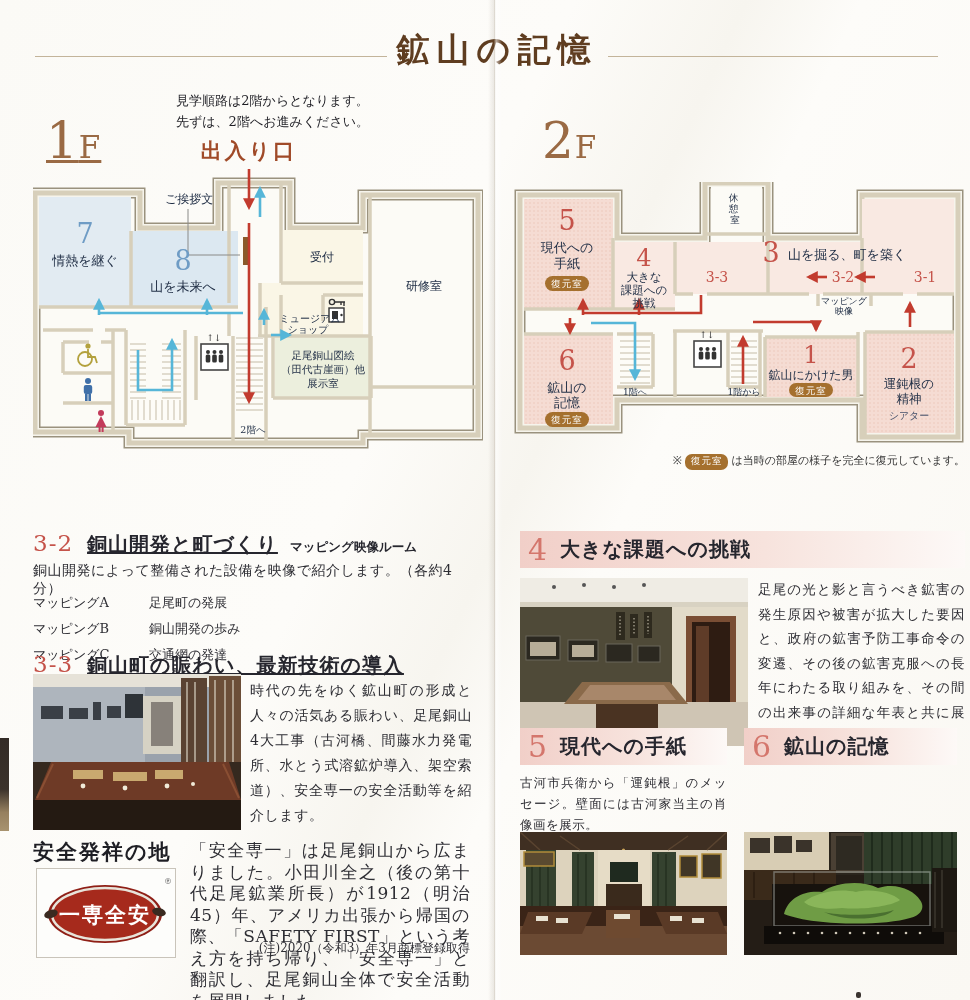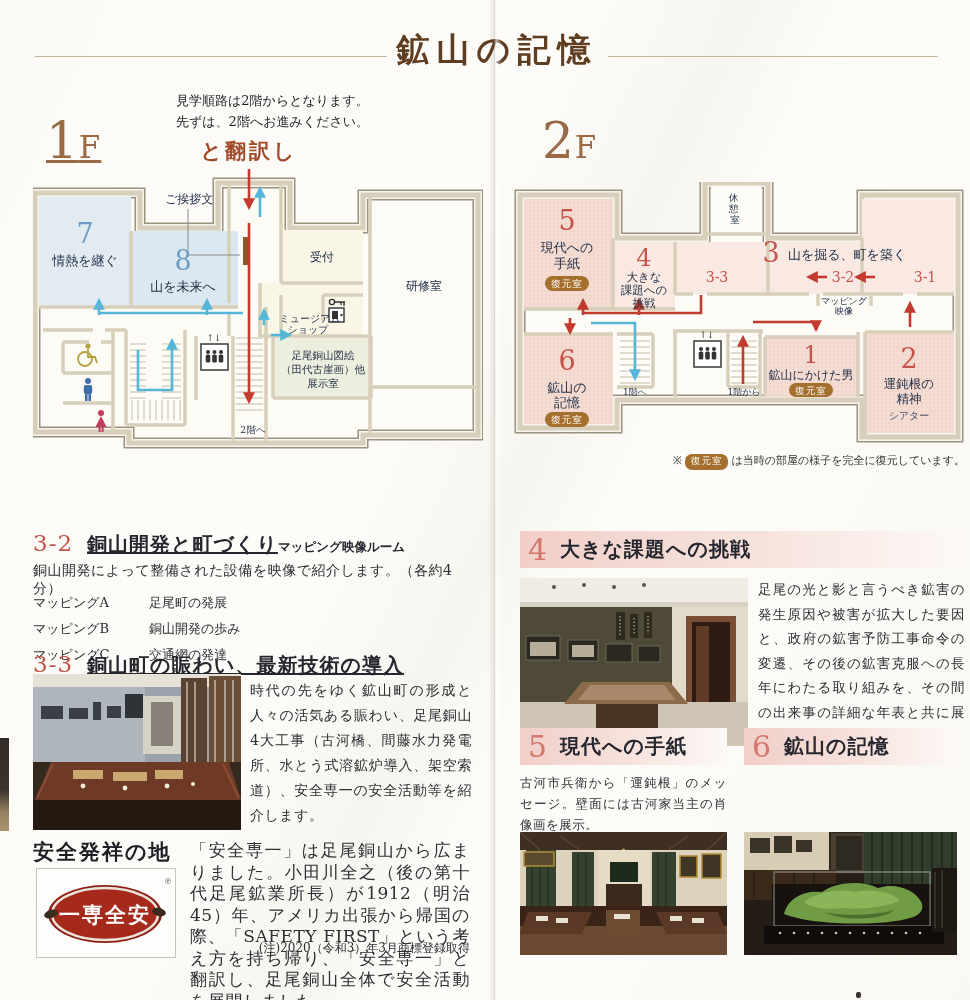--- a/index.html
+++ b/index.html
@@ -16,21 +16,21 @@
   .floor-label{font-size:31px;color:#9a6a44;letter-spacing:1px;}
   .floor-label::first-letter{font-size:50px;}
   .entrance{font-size:21px;font-weight:bold;color:#a04a28;letter-spacing:3px;text-align:center;}
   .map-note{font-size:11px;color:#333;text-align:right;}
   .badge-inline{display:inline-block;background:#a5702e;color:#fff;font-size:9.5px;border-radius:7px;
         padding:1px 6px 2px;margin:0 3px;letter-spacing:1px;}
   
   .sec-head{display:flex;align-items:baseline;}
   .sec-num{font-size:23px;color:#c5534a;letter-spacing:1px;}
   .sec-title{font-size:20px;font-weight:bold;color:#26262e;margin-left:14px;letter-spacing:1px;text-decoration:underline;}
-  .sec-sub{font-size:12.5px;font-weight:bold;color:#26262e;}
+  .sec-sub{font-size:12.5px;font-weight:bold;color:#26262e;margin-left:12px;}
   .body-text{font-size:14px;color:#2e2e34;line-height:25px;text-align:justify;letter-spacing:0.5px;}
   .list-row{display:flex;font-size:13px;color:#2e2e34;height:26px;align-items:center;gap:24px;}
   .list-label{width:92px;}
   .band{background:linear-gradient(90deg,#f1cfc8 0%,#f7e3dd 55%,#fdf9f7 100%);display:flex;align-items:center;}
   .band .n{font-size:30px;color:#d4766c;margin:0 0 0 8px;line-height:36px;}
   .band .t{font-size:20px;font-weight:bold;color:#26262e;margin-left:13px;letter-spacing:1px;}
   .safety-title{font-size:21px;font-weight:bold;color:#1e1e24;letter-spacing:2px;}
   .reg-note{font-size:12px;color:#2e2e34;text-align:right;}
   svg text{font-family:"DejaVu Serif","Liberation Serif",serif;}
   .num-red{fill:#c5534a;}
@@ -47,21 +47,21 @@
   <div class="abs hline" style="left:35px;top:56px;width:352px;"></div>
   <div class="abs hline" style="left:608px;top:56px;width:330px;"></div>
   <div class="abs page-title" style="left:347px;top:28px;width:300px;text-align:center;">鉱山の記憶</div>
 
   <div class="abs notice" style="left:176px;top:90px;">
     <div>見学順路は2階からとなります。</div>
     <div>先ずは、2階へお進みください。</div>
   </div>
 
   <div class="abs floor-label" style="left:46px;top:112px;text-decoration:underline;">1F</div>
-  <div class="abs entrance" style="left:194px;top:137px;width:110px;">と翻訳し</div>
+  <div class="abs entrance" style="left:194px;top:137px;width:110px;">出入り口</div>
   <div class="abs floor-label" style="left:542px;top:112px;">2F</div>
 
   <svg class="abs" style="left:33px;top:135px;" width="450" height="322" viewBox="0 -50 450 322">
     <defs>
       <marker id="mr" markerWidth="4.6" markerHeight="4.6" refX="3.4" refY="2.3" orient="auto" markerUnits="strokeWidth">
         <path d="M0,0 L4.6,2.3 L0,4.6 Z" fill="#c23b2e"></path>
         </marker>
       <marker id="mb" markerWidth="4.6" markerHeight="4.6" refX="3.4" refY="2.3" orient="auto" markerUnits="strokeWidth">
         <path d="M0,0 L4.6,2.3 L0,4.6 Z" fill="#56b6d8"></path>
         </marker>

